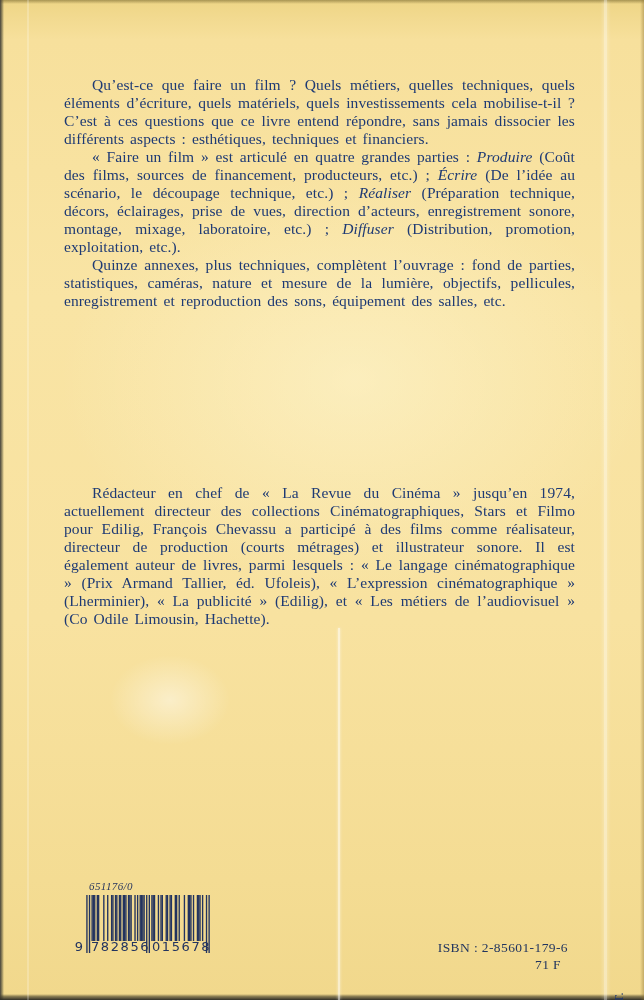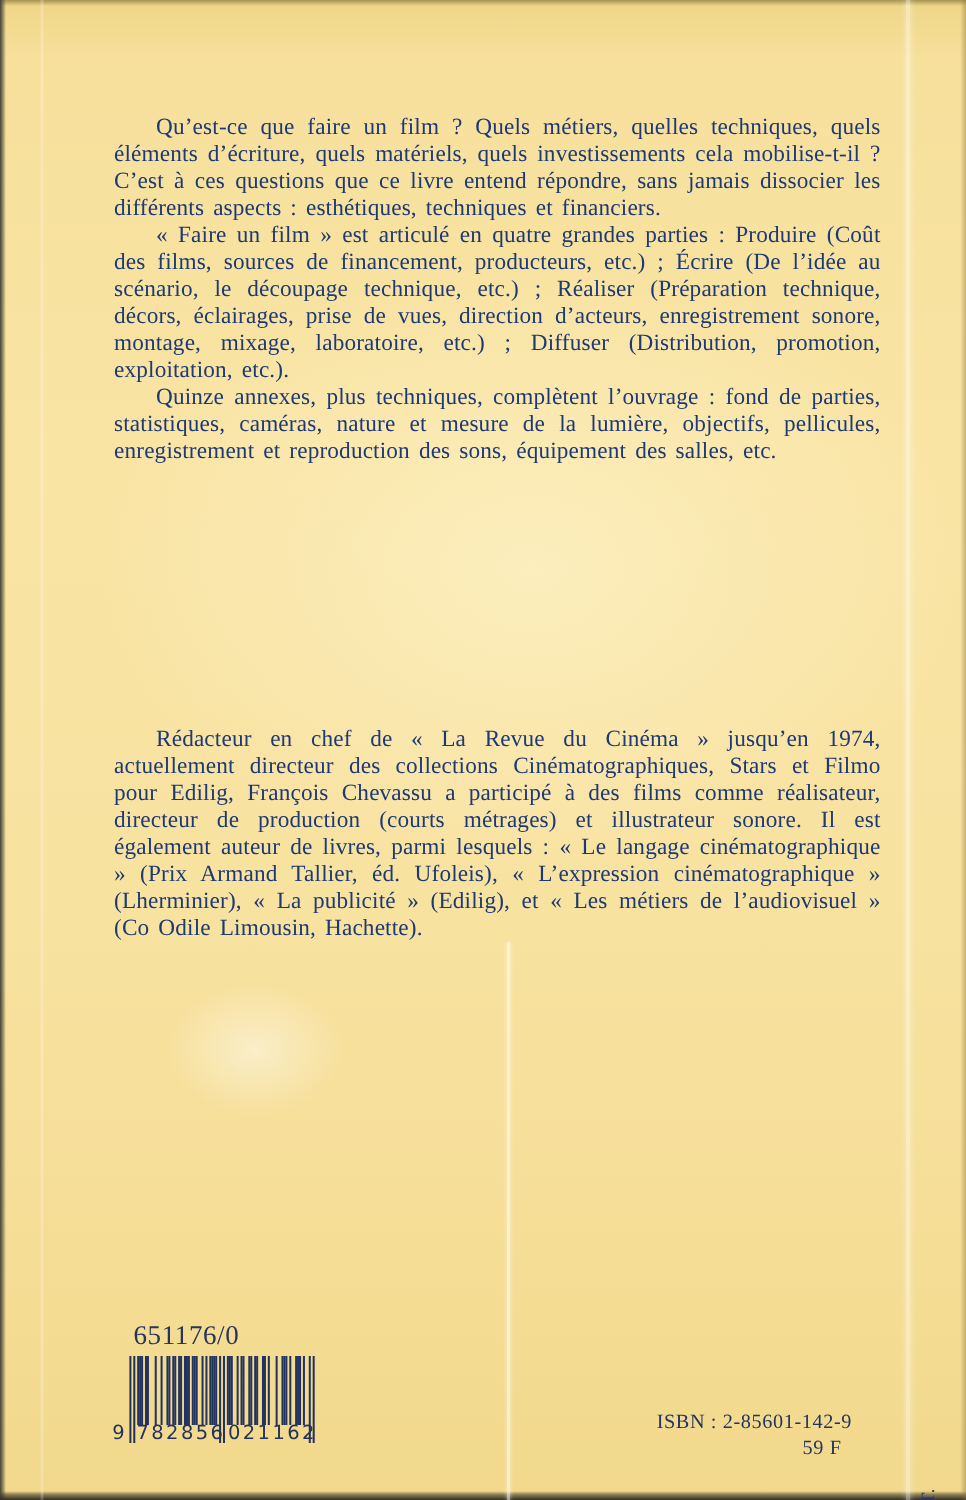--- a/index.html
+++ b/index.html
@@ -27,34 +27,34 @@
     background:rgba(255,255,255,0.55);box-shadow:0 0 3px rgba(255,255,255,0.6);}
   .crease-spine{position:absolute;left:604px;top:0;width:3px;height:1000px;
     background:rgba(255,255,255,0.40);box-shadow:0 0 4px rgba(255,255,255,0.45);}
   .crease-fold{position:absolute;left:27px;top:0;width:2px;height:1000px;
     background:rgba(255,255,255,0.22);}
   .smudge{position:absolute;left:110px;top:655px;width:120px;height:90px;border-radius:50%;
     background:radial-gradient(closest-side,rgba(255,255,255,0.45),rgba(255,255,255,0));}
 
   
   .blurb,.bio{
-    position:absolute;left:76px;width:511px;
+    position:absolute;left:64px;width:511px;
     text-align:justify;
     font-size:15.5px;line-height:18px;
     word-spacing:0.13em;letter-spacing:0.1px;
     hyphens:auto;
   }
   .blurb{top:76px;}
   .bio{top:484px;}
   .blurb p,.bio p{margin:0;text-indent:28px;}
-  .it{}
+  .it{font-style:italic;}
 
   
   .barcode-block{position:absolute;left:86px;top:880px;width:150px;}
-  .print-code{font-size:18px;letter-spacing:0.4px;margin:0 0 3px 3px;color:#27355e;}
+  .print-code{font-size:11px;letter-spacing:0.4px;margin:0 0 3px 3px;color:#27355e;font-style:italic;}
   .bars-wrap{position:relative;width:124px;height:60px;}
   .bars-wrap svg{display:block;}
   .ean-digit{position:absolute;top:44px;font-family:"DejaVu Sans","Liberation Sans",sans-serif;
     font-size:13px;color:#22335f;letter-spacing:1.6px;text-align:center;}
   .ean-lead{left:-13px;width:12px;letter-spacing:0;}
   .ean-g1{left:5px;width:53px;}
   .ean-g2{left:66px;width:53px;}
 
   
   .isbn-block{position:absolute;right:76px;top:939px;text-align:right;
@@ -145,24 +145,24 @@
           <rect x="106.60" y="0" width="1.35" height="46" fill="#22335f"></rect>
           <rect x="110.50" y="0" width="1.35" height="46" fill="#22335f"></rect>
           <rect x="111.80" y="0" width="1.35" height="46" fill="#22335f"></rect>
           <rect x="113.10" y="0" width="1.35" height="46" fill="#22335f"></rect>
           <rect x="115.70" y="0" width="1.35" height="46" fill="#22335f"></rect>
           <rect x="119.60" y="0" width="1.35" height="58" fill="#22335f"></rect>
           <rect x="122.20" y="0" width="1.35" height="58" fill="#22335f"></rect>
         </svg>
       <span class="ean-digit ean-lead">9</span>
       <span class="ean-digit ean-g1">782856</span>
-      <span class="ean-digit ean-g2">021162</span>
+      <span class="ean-digit ean-g2">015678</span>
     </div>
   </div>
 
   <div class="isbn-block">
-    <div>ISBN : 2-85601-142-9</div>
-    <div class="price">59 F</div>
+    <div>ISBN : 2-85601-179-6</div>
+    <div class="price">71 F</div>
   </div>
 
   <div class="credit">Illustration de couverture : Marc TARASKOFF. Imprimerie CORLET.</div>
 
 </div>
 
 </body></html>

